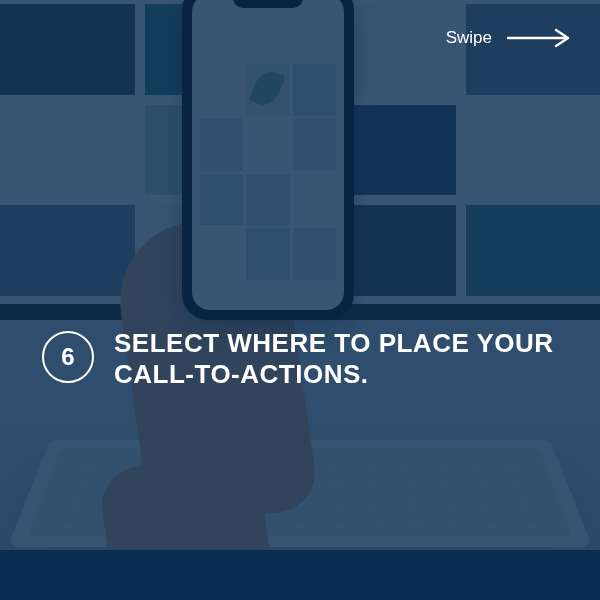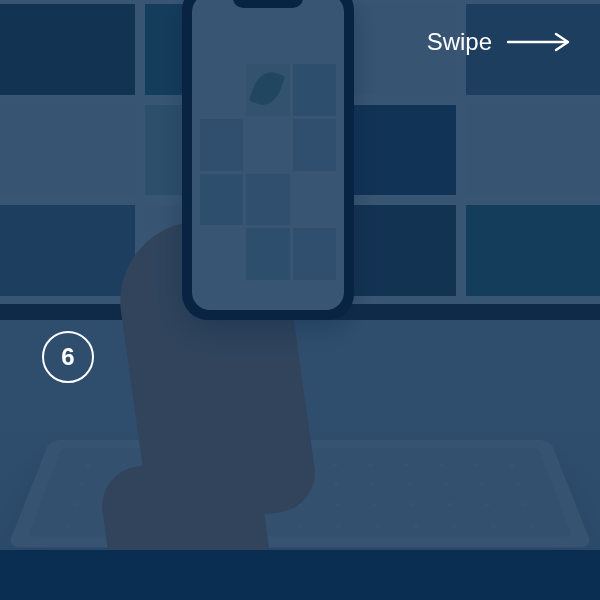--- a/index.html
+++ b/index.html
@@ -143,21 +143,21 @@
     position: absolute; inset: 0;
     color: #ffffff;
   }
 
   .swipe {
     position: absolute;
     top: 28px; right: 28px;
     display: flex;
     align-items: center;
     gap: 14px;
-    font-size: 24px;
+    font-size: 17px;
     font-weight: 500;
   }
   .swipe svg { display: block; }
 
   .section {
     position: absolute;
     left: 42px; right: 40px;
     top: 328px;
   }
   .heading-row {
@@ -247,17 +247,18 @@
         <line x1="2" y1="10" x2="60" y2="10"></line>
         <polyline points="50,2 62,10 50,18"></polyline>
       </svg>
     </div>
 
     <div class="section">
       <div class="heading-row">
         <div class="badge">
           <span>6</span>
         </div>
+        <div class="title">SELECT WHERE TO PLACE YOUR CALL-TO-ACTIONS.</div>
       </div>
     </div>
   </div>
 
 </div>
 
 </body></html>

